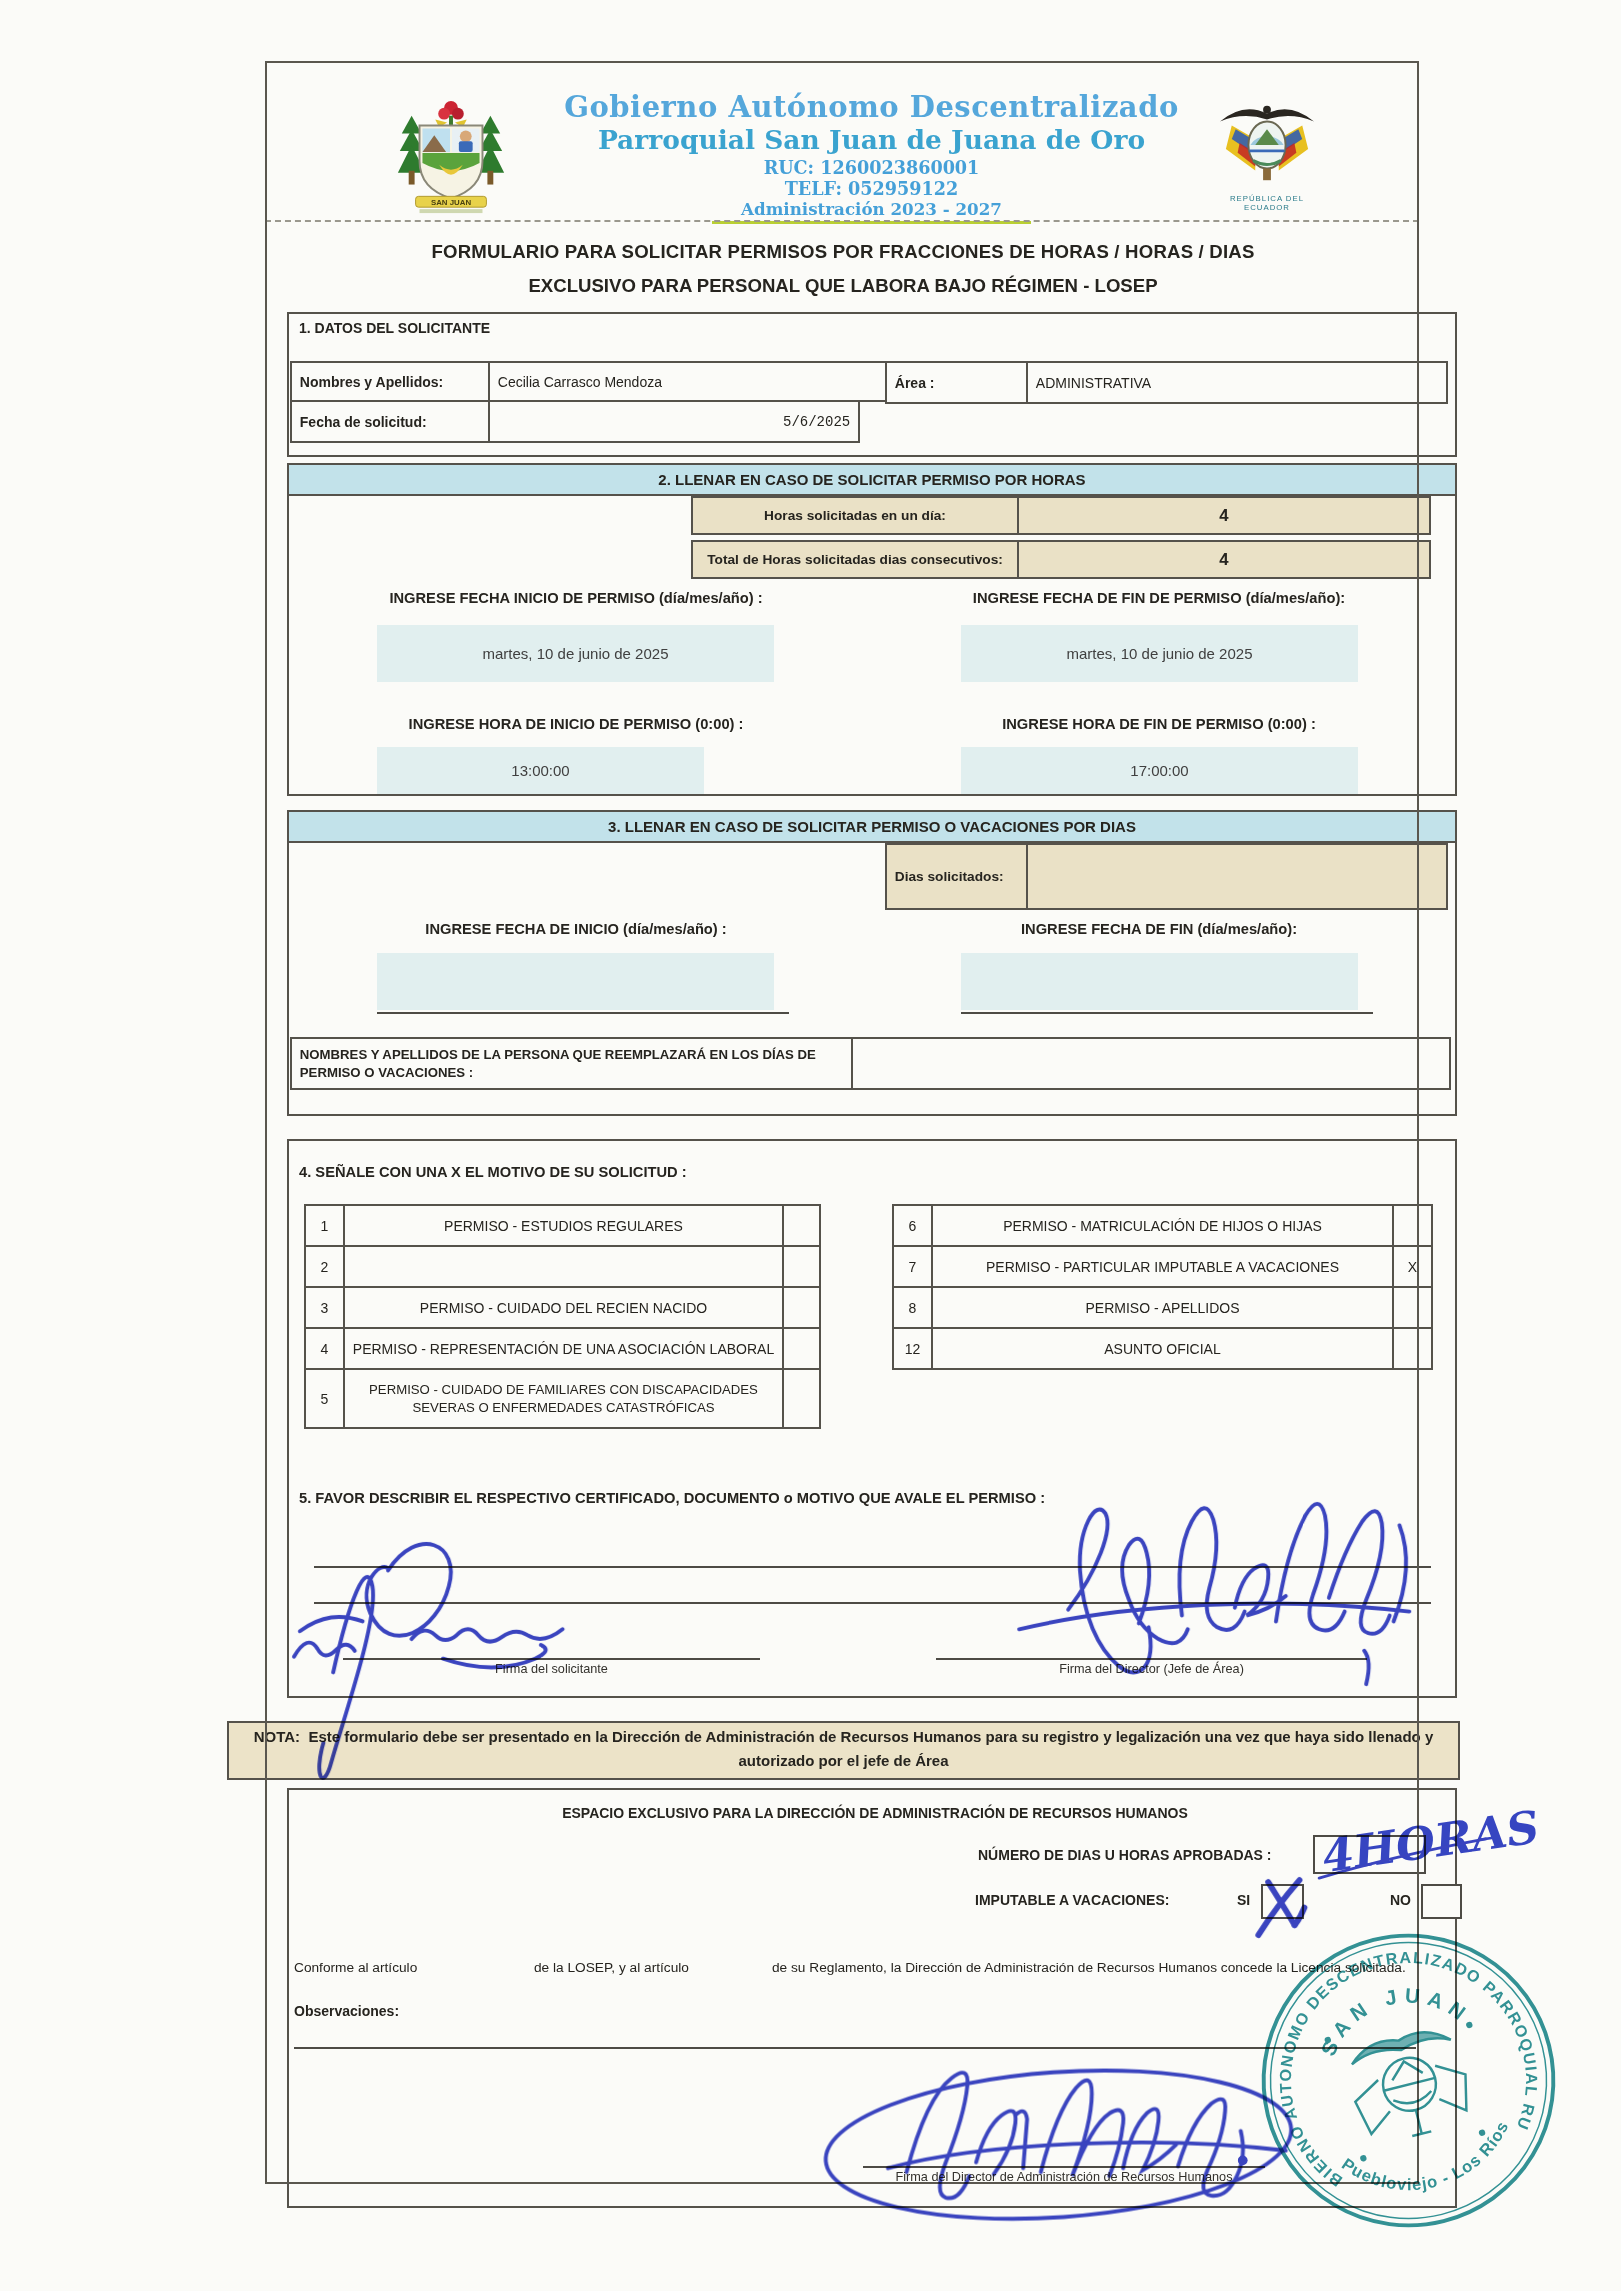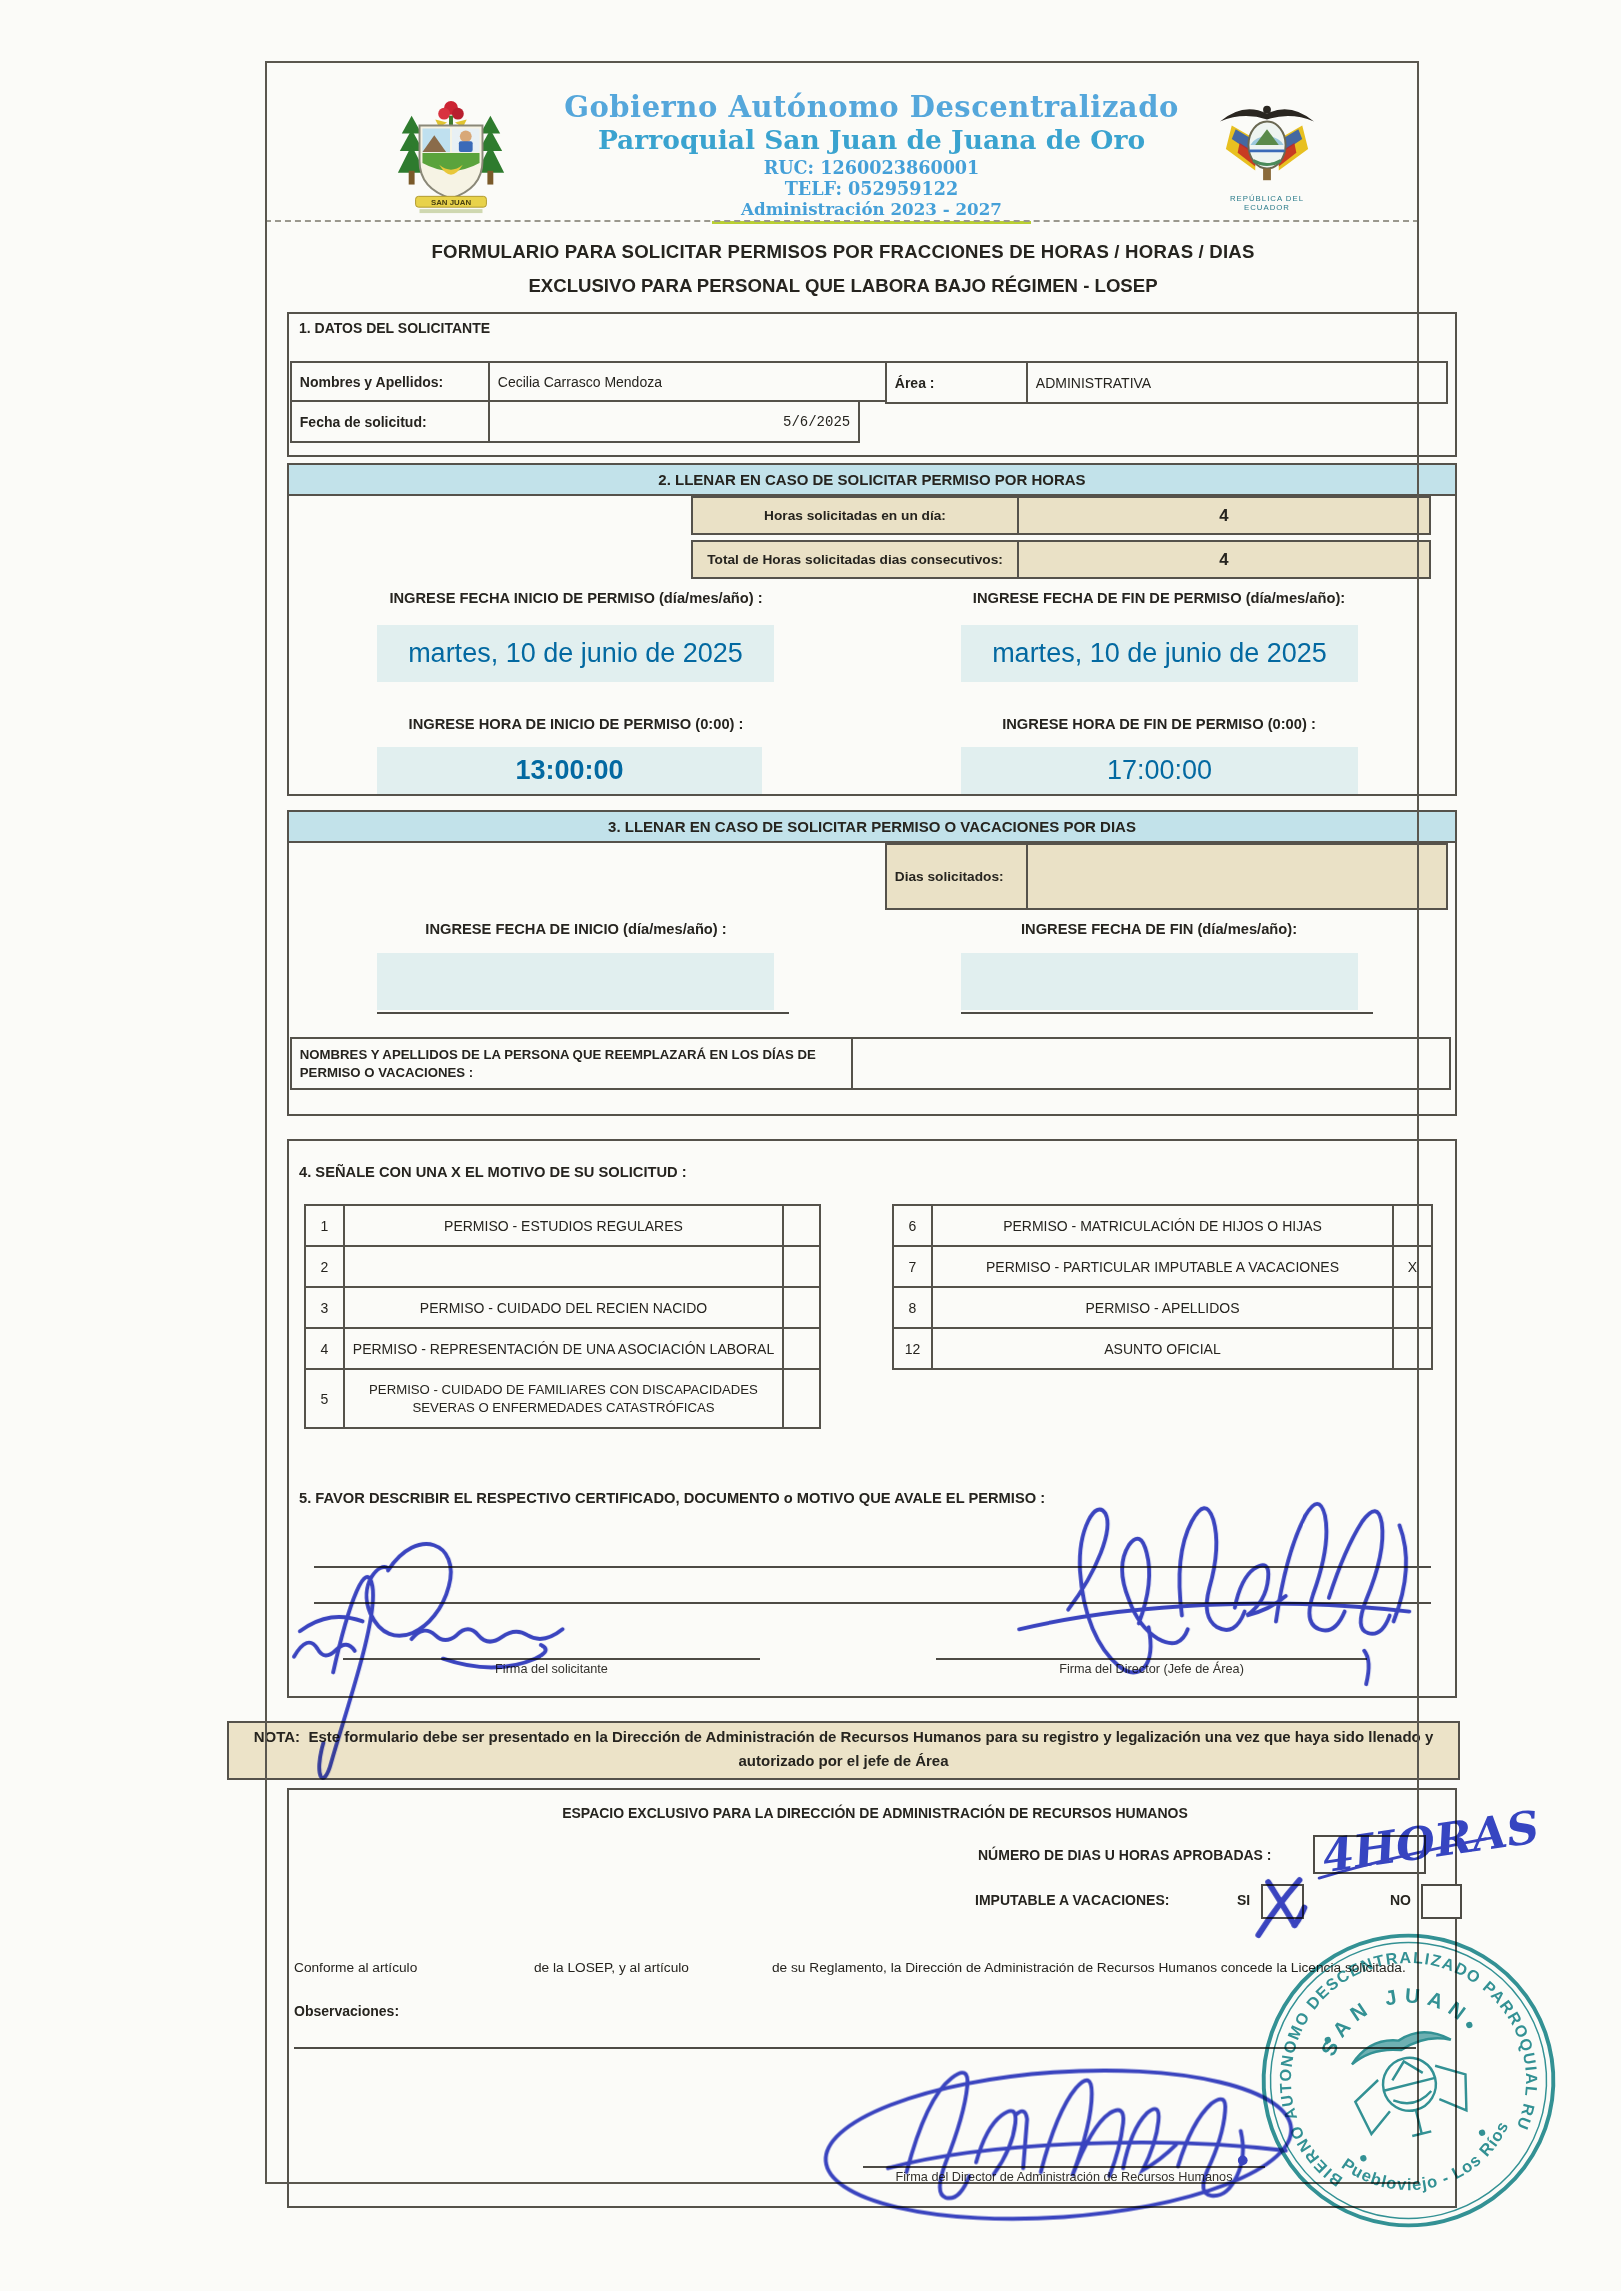--- a/index.html
+++ b/index.html
@@ -6,21 +6,21 @@
   .page{position:relative;width:1621px;height:2292px;background:#fbfbf8;overflow:hidden;
         font-family:"Liberation Sans",sans-serif;color:#26241f;}
   .abs{position:absolute;box-sizing:border-box;}
   .sbox{position:absolute;box-sizing:border-box;border:2px solid #55524b;background:transparent;}
   .cell{position:absolute;box-sizing:border-box;border:2px solid #55524b;display:flex;align-items:center;
         padding:2px 7.8px;font-size:14px;background:#fbfbf8;}
   .cell.center{justify-content:center;text-align:center;padding:2px 3.9px;}
   .cell.right{justify-content:flex-end;font-family:Liberation Mono, monospace;}
   .beige{background:#eae1c6;}
   .cyanbox{position:absolute;box-sizing:border-box;background:#e1efef;display:flex;align-items:center;
-        justify-content:center;font-size:27px;color:#0369a1;}
+        justify-content:center;font-size:15px;color:#404040;}
   .band{position:absolute;box-sizing:border-box;background:#c2e2ea;display:flex;align-items:center;
         justify-content:center;font-weight:bold;font-size:15px;border-bottom:2px solid #55524b;}
   .lbl{position:absolute;font-weight:bold;font-size:14.7px;}
   .lbl.c{text-align:center;}
   .txt{position:absolute;font-size:13.7px;}
   .hline{position:absolute;border-top:2px solid #4d4b45;}
   .siglabel{position:absolute;font-size:12.7px;text-align:center;color:#33312c;}
   .orgname{font-family:"DejaVu Serif",serif;font-weight:bold;}
   .ink{position:absolute;left:0;top:0;pointer-events:none;mix-blend-mode:multiply;}
 </style>
@@ -120,21 +120,21 @@
   <div class="cell center beige" style="left:691px;top:540px;width:328px;height:39px;font-weight:bold;font-size:13.7px;">Total de Horas solicitadas dias consecutivos:</div>
   <div class="cell center beige" style="left:1017px;top:540px;width:414px;height:39px;font-weight:bold;font-size:16.7px;">4</div>
 
   <div class="lbl c" style="left:321px;top:590px;width:510px;">INGRESE FECHA INICIO DE PERMISO (día/mes/año) :</div>
   <div class="lbl c" style="left:904px;top:590px;width:510px;">INGRESE FECHA DE FIN DE PERMISO (día/mes/año):</div>
   <div class="cyanbox" style="left:377px;top:625px;width:397px;height:57px;">martes, 10 de junio de 2025</div>
   <div class="cyanbox" style="left:961px;top:625px;width:397px;height:57px;">martes, 10 de junio de 2025</div>
 
   <div class="lbl c" style="left:321px;top:716px;width:510px;">INGRESE HORA DE INICIO DE PERMISO (0:00) :</div>
   <div class="lbl c" style="left:904px;top:716px;width:510px;">INGRESE HORA DE FIN DE PERMISO (0:00) :</div>
-  <div class="cyanbox" style="left:377px;top:747px;width:385px;height:47px;font-weight:bold;">13:00:00</div>
+  <div class="cyanbox" style="left:377px;top:747px;width:327px;height:47px;">13:00:00</div>
   <div class="cyanbox" style="left:961px;top:747px;width:397px;height:47px;">17:00:00</div>
 
   <div class="sbox" style="left:287px;top:810px;width:1170px;height:306px;"></div>
   <div class="band" style="left:289px;top:812px;width:1166px;height:31px;">3. LLENAR EN CASO DE SOLICITAR PERMISO O VACACIONES POR DIAS</div>
 
   <div class="cell beige" style="left:885px;top:843px;width:143px;height:67px;font-weight:bold;font-size:13.7px;">Dias solicitados:</div>
   <div class="cell beige" style="left:1026px;top:843px;width:422px;height:67px;"></div>
 
   <div class="lbl c" style="left:321px;top:921px;width:510px;">INGRESE FECHA DE INICIO (día/mes/año) :</div>
   <div class="lbl c" style="left:904px;top:921px;width:510px;">INGRESE FECHA DE FIN (día/mes/año):</div>

